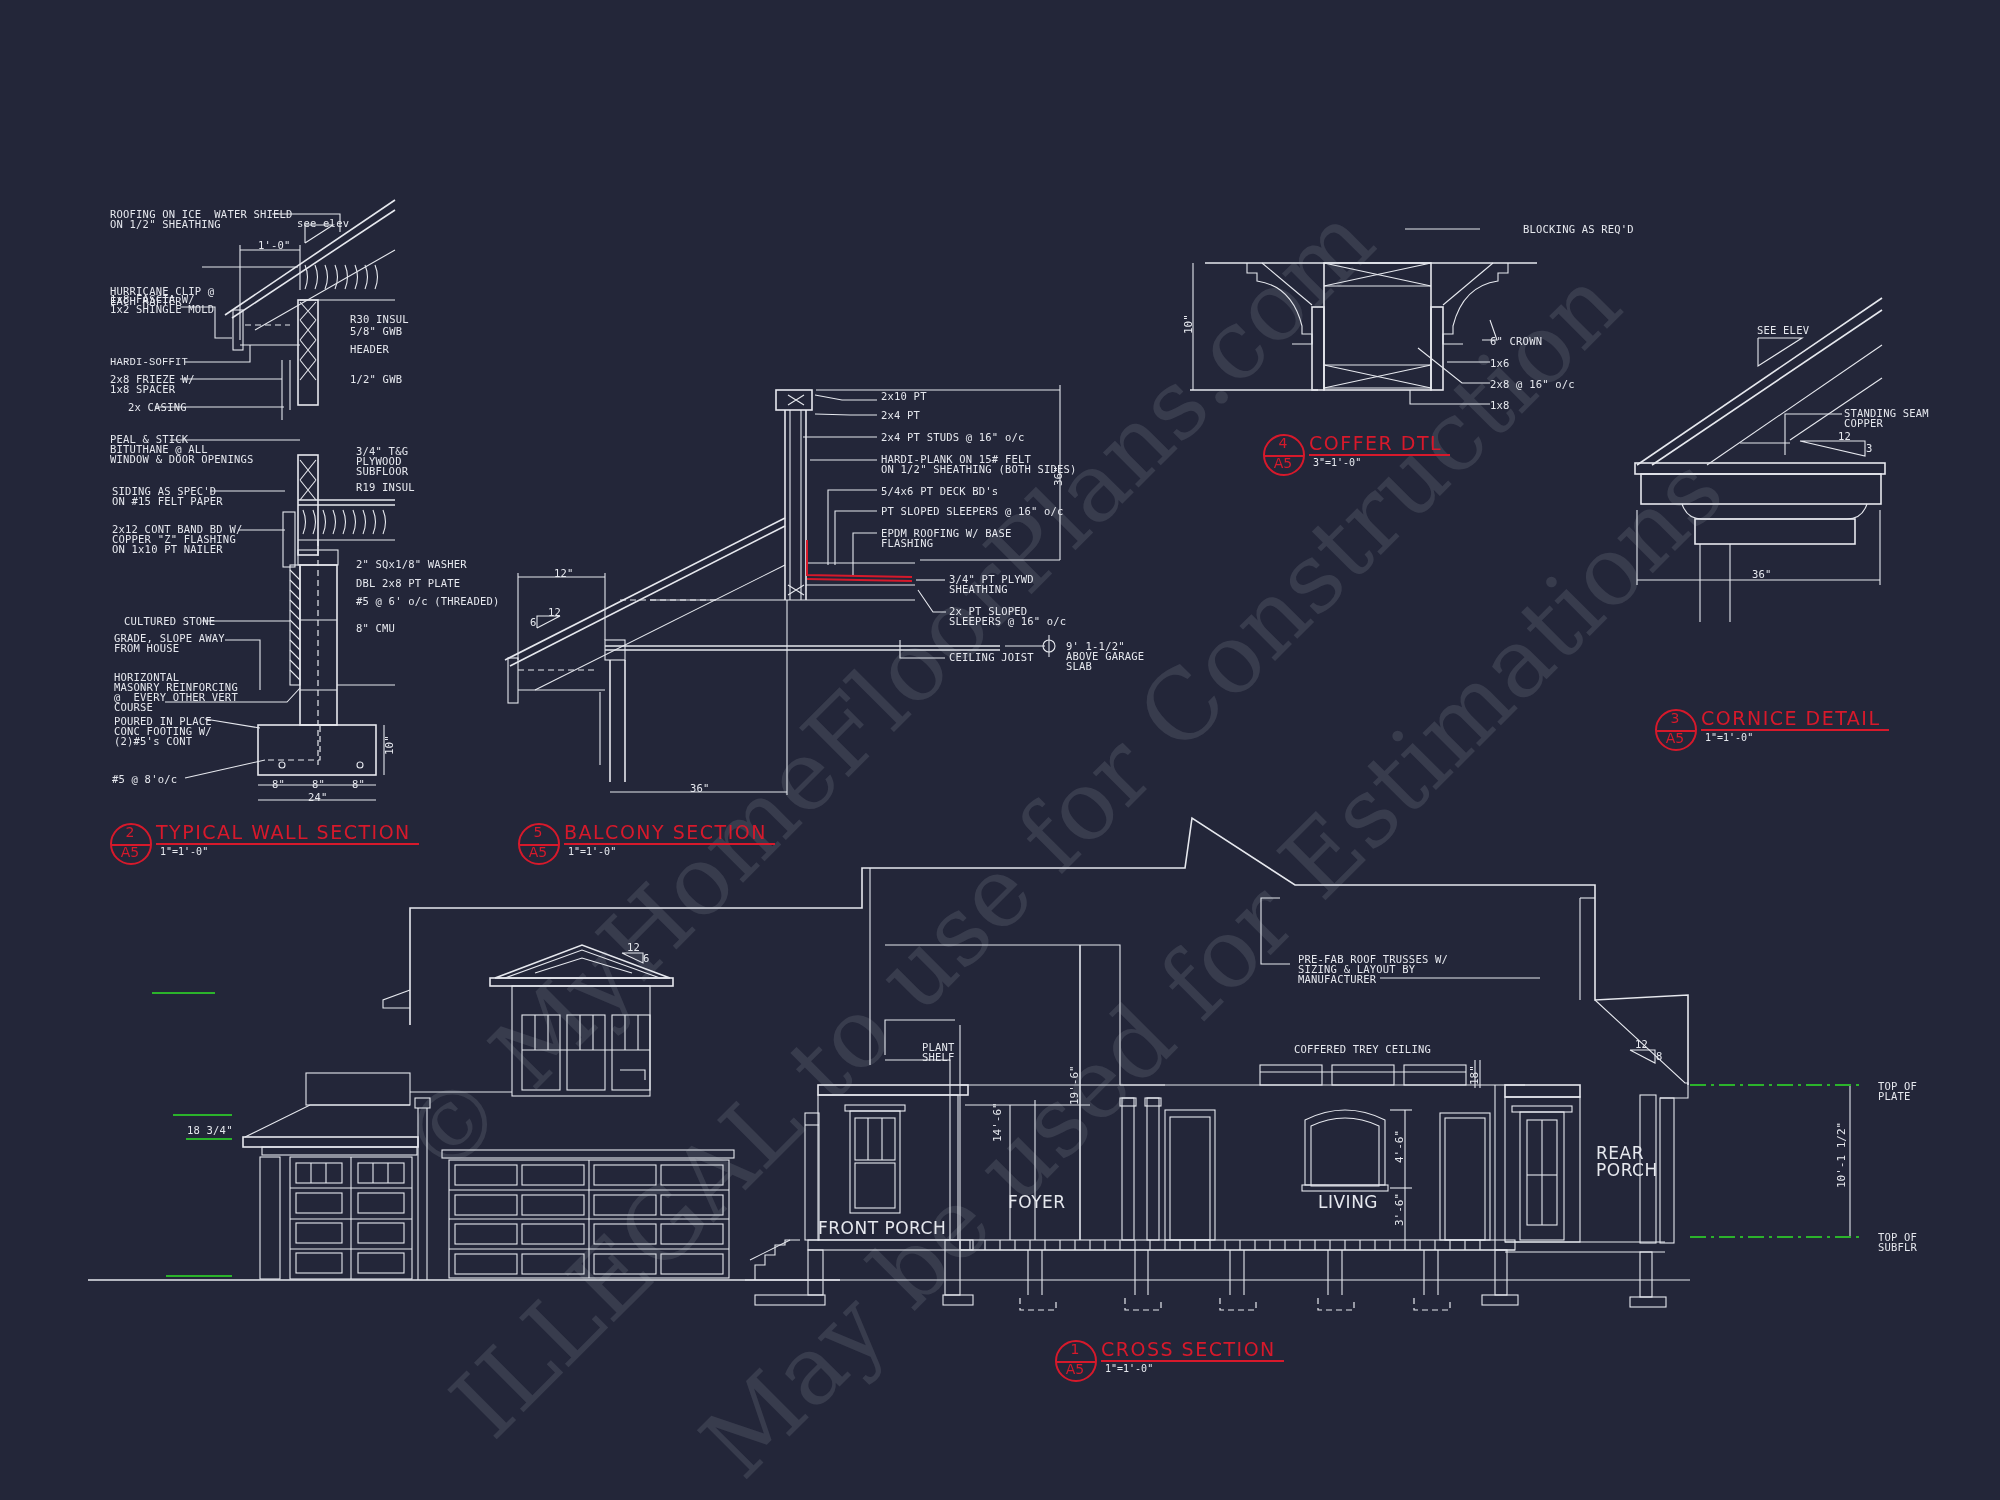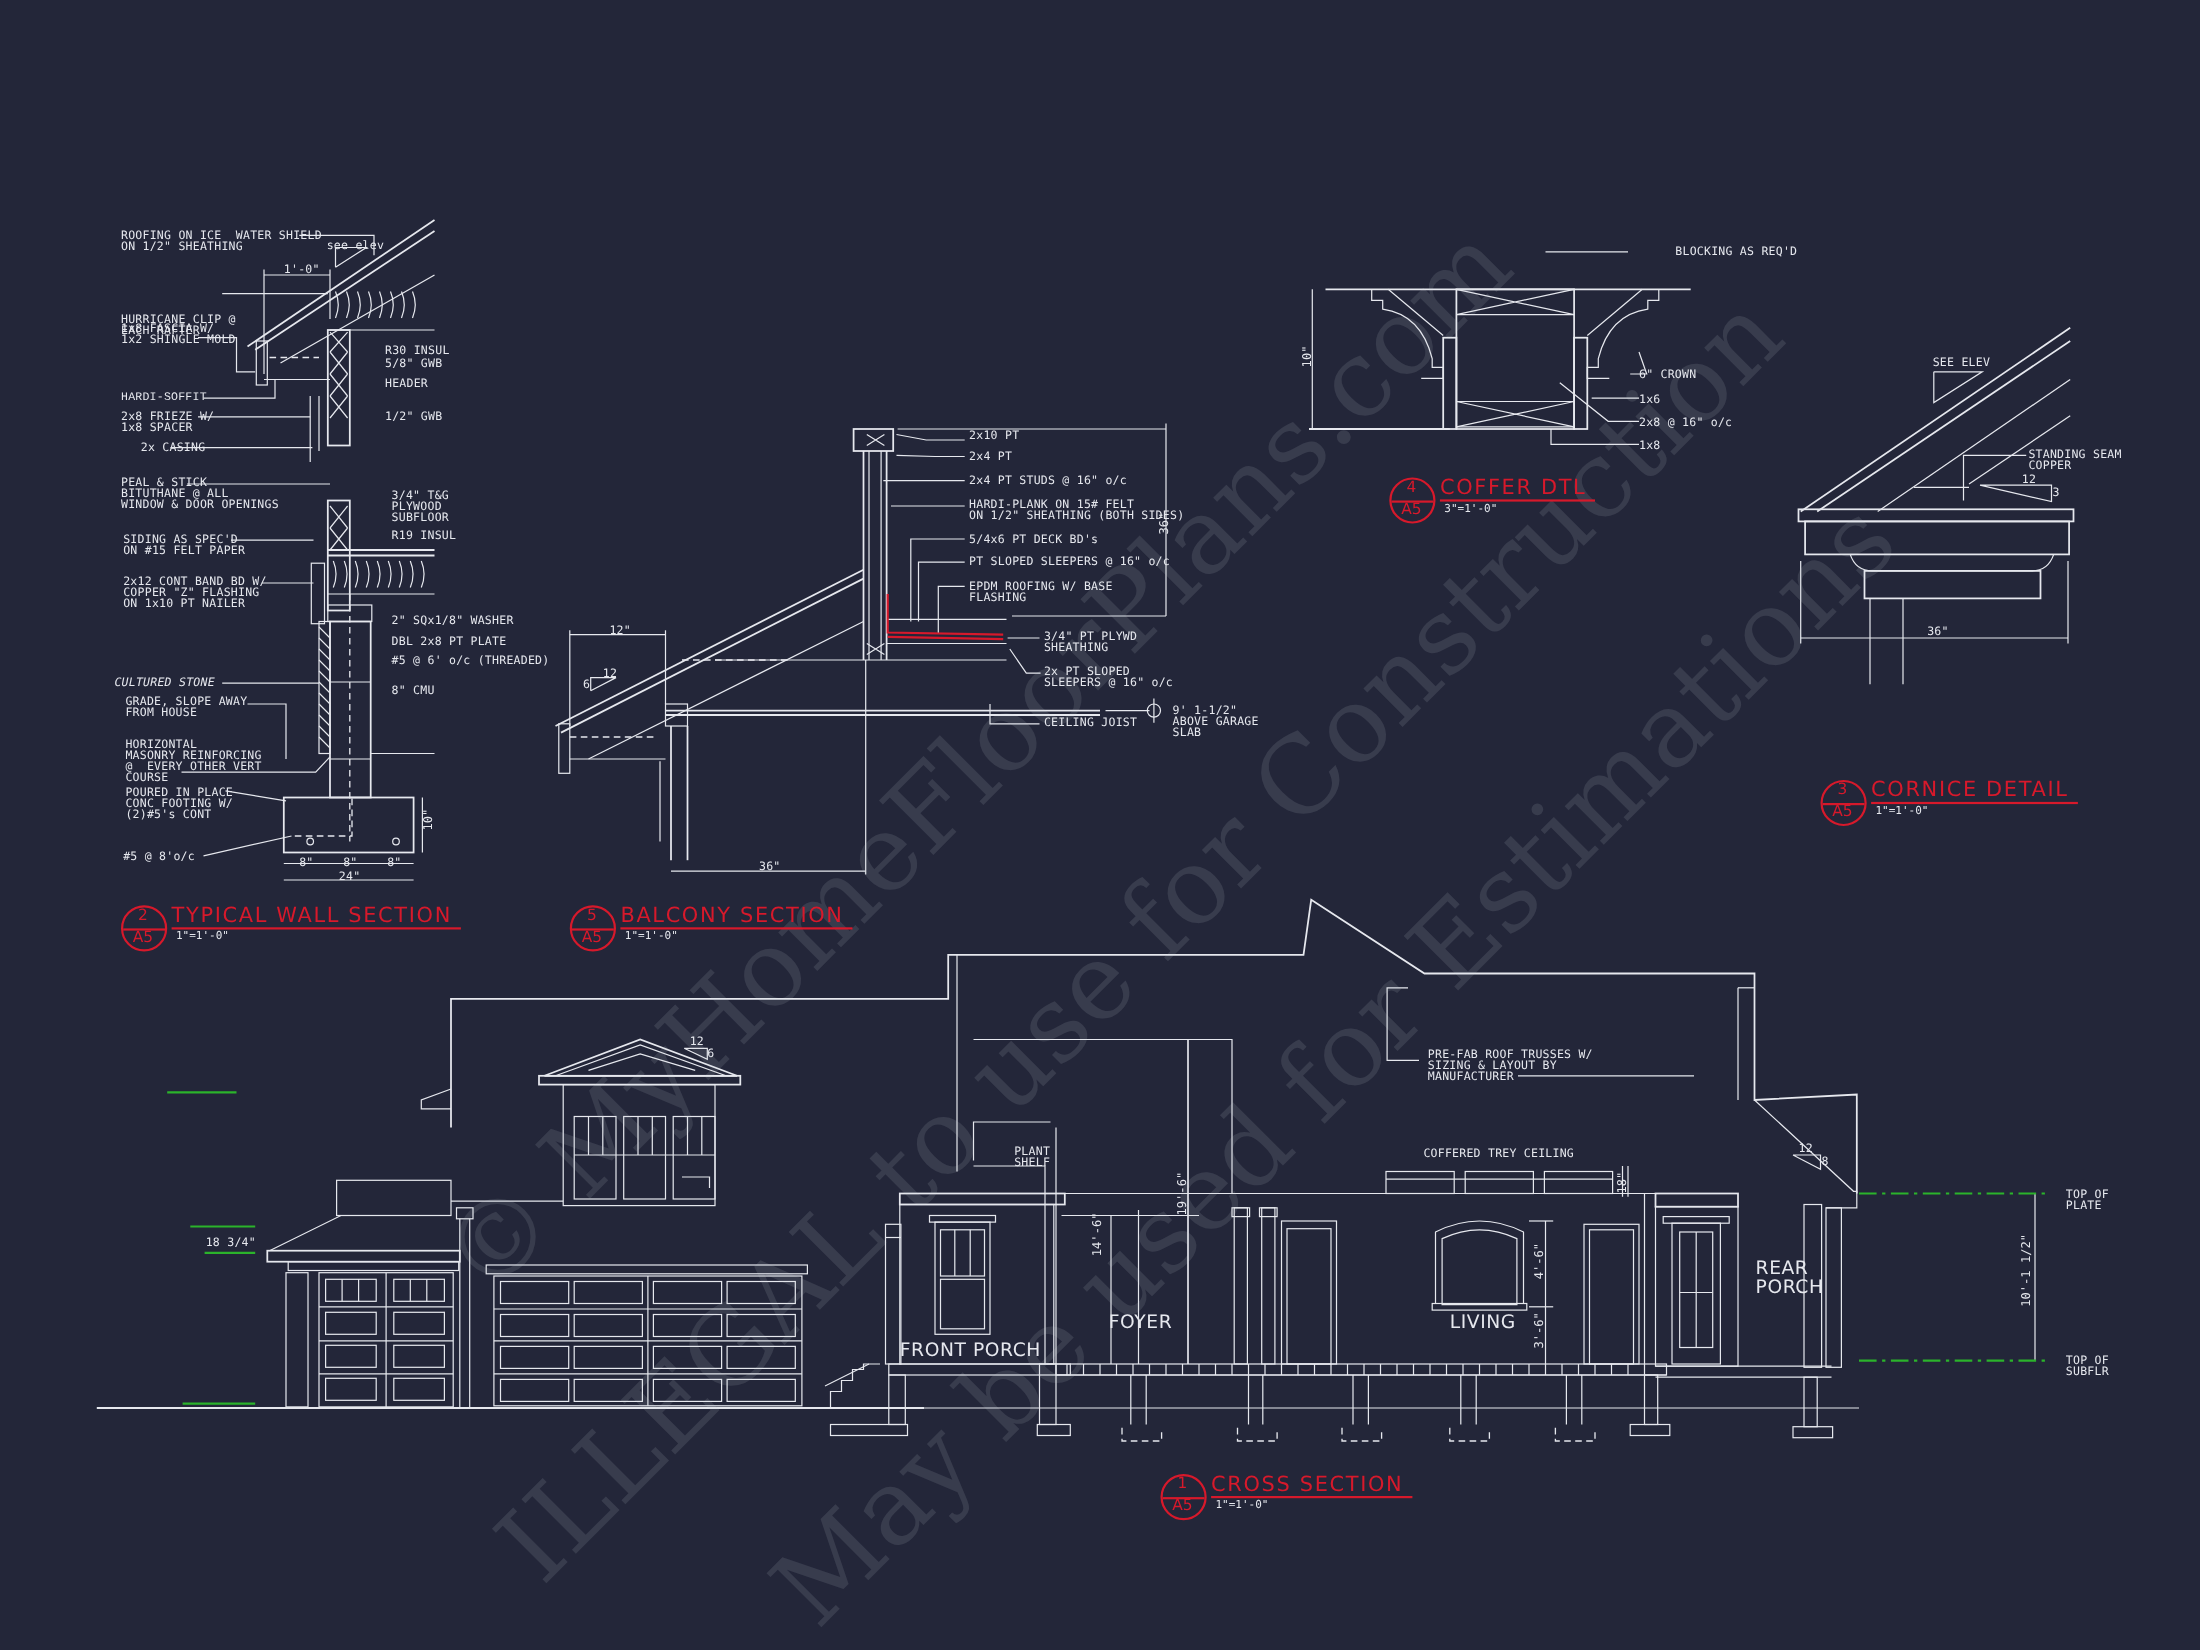--- a/index.html
+++ b/index.html
@@ -382,21 +382,21 @@
 1x8 SPACER</div>
   <div class="t" style="left:128px;top:402px;">2x CASING</div>
   <div class="t" style="left:110px;top:434px;">PEAL &amp; STICK
 BITUTHANE @ ALL
 WINDOW &amp; DOOR OPENINGS</div>
   <div class="t" style="left:112px;top:486px;">SIDING AS SPEC'D
 ON #15 FELT PAPER</div>
   <div class="t" style="left:112px;top:524px;">2x12 CONT BAND BD W/
 COPPER "Z" FLASHING
 ON 1x10 PT NAILER</div>
-  <div class="t" style="left:104px;top:616px;font-style:italic;">CULTURED STONE</div>
+  <div class="t" style="left:124px;top:616px;">CULTURED STONE</div>
   <div class="t" style="left:114px;top:633px;">GRADE, SLOPE AWAY
 FROM HOUSE</div>
   <div class="t" style="left:114px;top:672px;">HORIZONTAL
 MASONRY REINFORCING
 @  EVERY OTHER VERT
 COURSE</div>
   <div class="t" style="left:114px;top:716px;">POURED IN PLACE
 CONC FOOTING W/
 (2)#5's CONT</div>
   <div class="t" style="left:112px;top:774px;text-align:right;">#5 @ 8'o/c</div>

